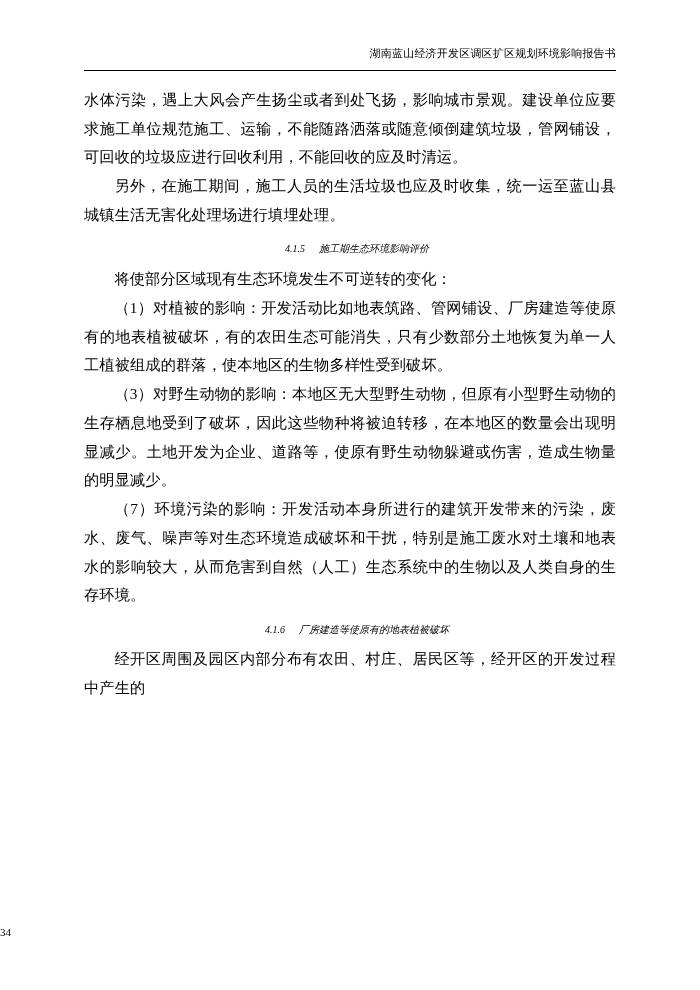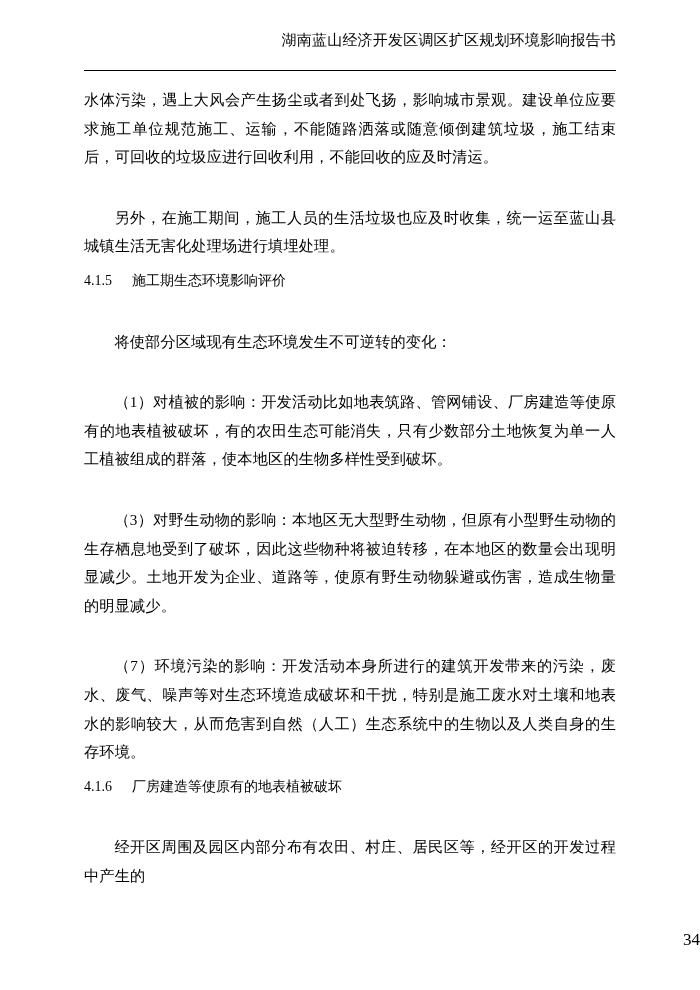--- a/index.html
+++ b/index.html
@@ -19,23 +19,23 @@
     position: absolute;
     left: 0;
     top: 0;
     width: 700px;
     height: 990px;
     box-sizing: border-box;
     padding: 0;
   }
   .header {
     position: absolute;
-    top: 31px;
+    top: 46px;
     right: 84px;
-    font-size: 15px;
+    font-size: 11px;
     letter-spacing: 0.2px;
     color: #000;
     white-space: nowrap;
     font-family: Liberation Serif, serif;
   }
   .header-rule {
     position: absolute;
     top: 70px;
     left: 84px;
     right: 84px;
@@ -51,53 +51,53 @@
   p {
     margin: 0 0 0.5px 0;
     font-size: 15.2px;
     line-height: 28.6px;
     text-align: justify;
     text-justify: inter-ideograph;
     letter-spacing: 0.15px;
   }
   p.indent {
     text-indent: 2em;
-    margin-top: 32px;
   }
   h3 {
     margin: 6px 0 1px 0;
-    font-size: 14px;
+    font-size: 10px;
     line-height: 28.6px;
     font-weight: normal;
-    text-align: left;
+    text-align: center;
+    font-style: italic;
   }
   h3 .num {
     display: inline-block;
     min-width: 48px;
   }
   .footer {
     position: absolute;
-    bottom: 40px;
+    bottom: 52px;
     left: 0;
     width: 700px;
-    text-align: right;
-    font-size: 17px;
+    text-align: left;
+    font-size: 11px;
     font-family: "Liberation Serif", "DejaVu Serif", serif;
   }
 </style>
 </head>
 <body>
 
 <div class="page">
 
   <div class="header">湖南蓝山经济开发区调区扩区规划环境影响报告书</div>
   <div class="header-rule"></div>
 
   <div class="content">
-    <p class="indent-none">水体污染，遇上大风会产生扬尘或者到处飞扬，影响城市景观。建设单位应要求施工单位规范施工、运输，不能随路洒落或随意倾倒建筑垃圾，施工结束后，可回收的垃圾应进行回收利用，不能回收的应及时清运。</p>
+    <p class="indent-none">水体污染，遇上大风会产生扬尘或者到处飞扬，影响城市景观。建设单位应要求施工单位规范施工、运输，不能随路洒落或随意倾倒建筑垃圾，管网铺设，可回收的垃圾应进行回收利用，不能回收的应及时清运。</p>
     <p class="indent">另外，在施工期间，施工人员的生活垃圾也应及时收集，统一运至蓝山县城镇生活无害化处理场进行填埋处理。</p>
 
     <h3>
       <span class="num">4.1.5</span><span>施工期生态环境影响评价</span>
     </h3>
 
     <p class="indent">将使部分区域现有生态环境发生不可逆转的变化：</p>
     <p class="indent">（1）对植被的影响：开发活动比如地表筑路、管网铺设、厂房建造等使原有的地表植被破坏，有的农田生态可能消失，只有少数部分土地恢复为单一人工植被组成的群落，使本地区的生物多样性受到破坏。</p>
     <p class="indent">（3）对野生动物的影响：本地区无大型野生动物，但原有小型野生动物的生存栖息地受到了破坏，因此这些物种将被迫转移，在本地区的数量会出现明显减少。土地开发为企业、道路等，使原有野生动物躲避或伤害，造成生物量的明显减少。</p>
     <p class="indent">（7）环境污染的影响：开发活动本身所进行的建筑开发带来的污染，废水、废气、噪声等对生态环境造成破坏和干扰，特别是施工废水对土壤和地表水的影响较大，从而危害到自然（人工）生态系统中的生物以及人类自身的生存环境。</p>

